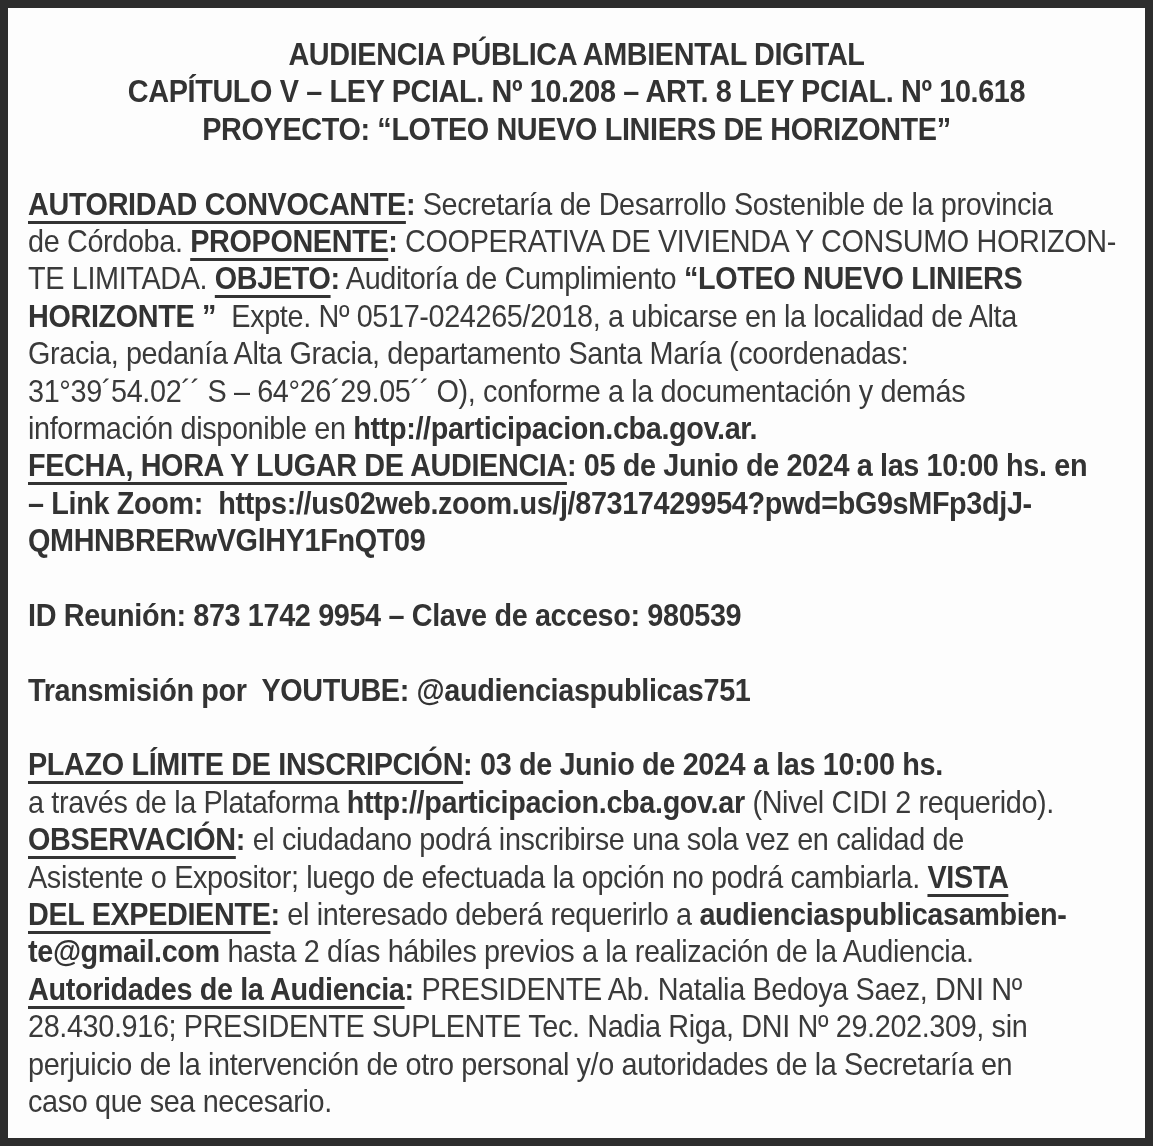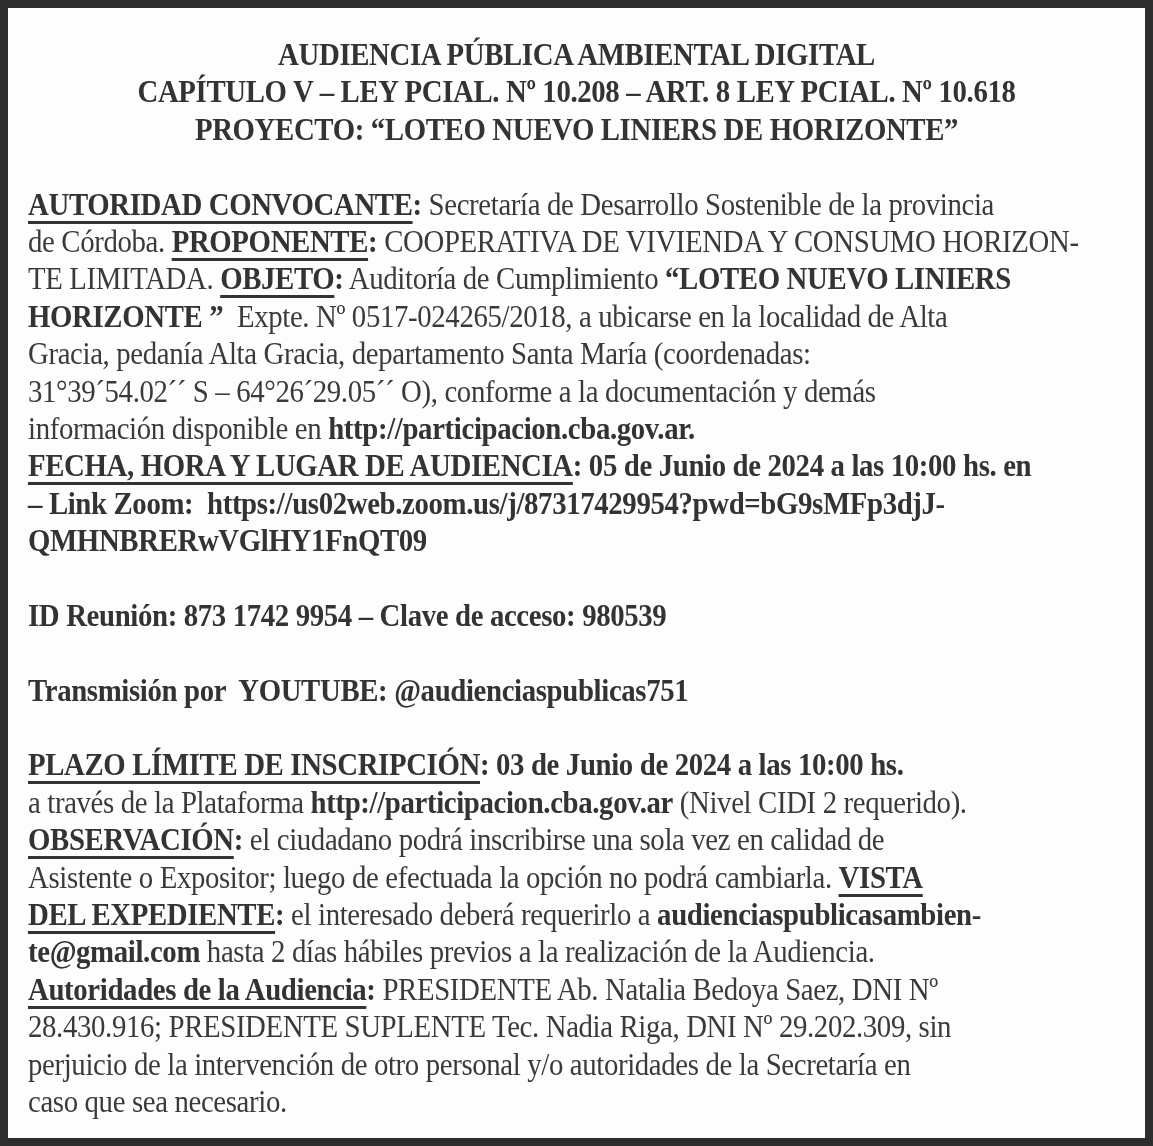--- a/index.html
+++ b/index.html
@@ -13,21 +13,20 @@
     box-sizing: border-box;
     border: 8px solid var(--border-color, #2d2d2d);
     background: var(--page-bg, #fdfdfd);
     padding: 28px 20px 0 20px;
     overflow: hidden;
     font-family: "Liberation Sans", sans-serif;
     color: var(--text-color, #3a3a3a);
   }
   .notice-body {
     width: 100%;
-    font-family: Liberation Serif, serif;
   }
   .line {
     height: 37.4px;
     line-height: 37.4px;
     font-size: 32px;
     letter-spacing: -0.4px;
     white-space: pre;
     transform: scaleX(0.9);
     transform-origin: 0 50%;
   }

